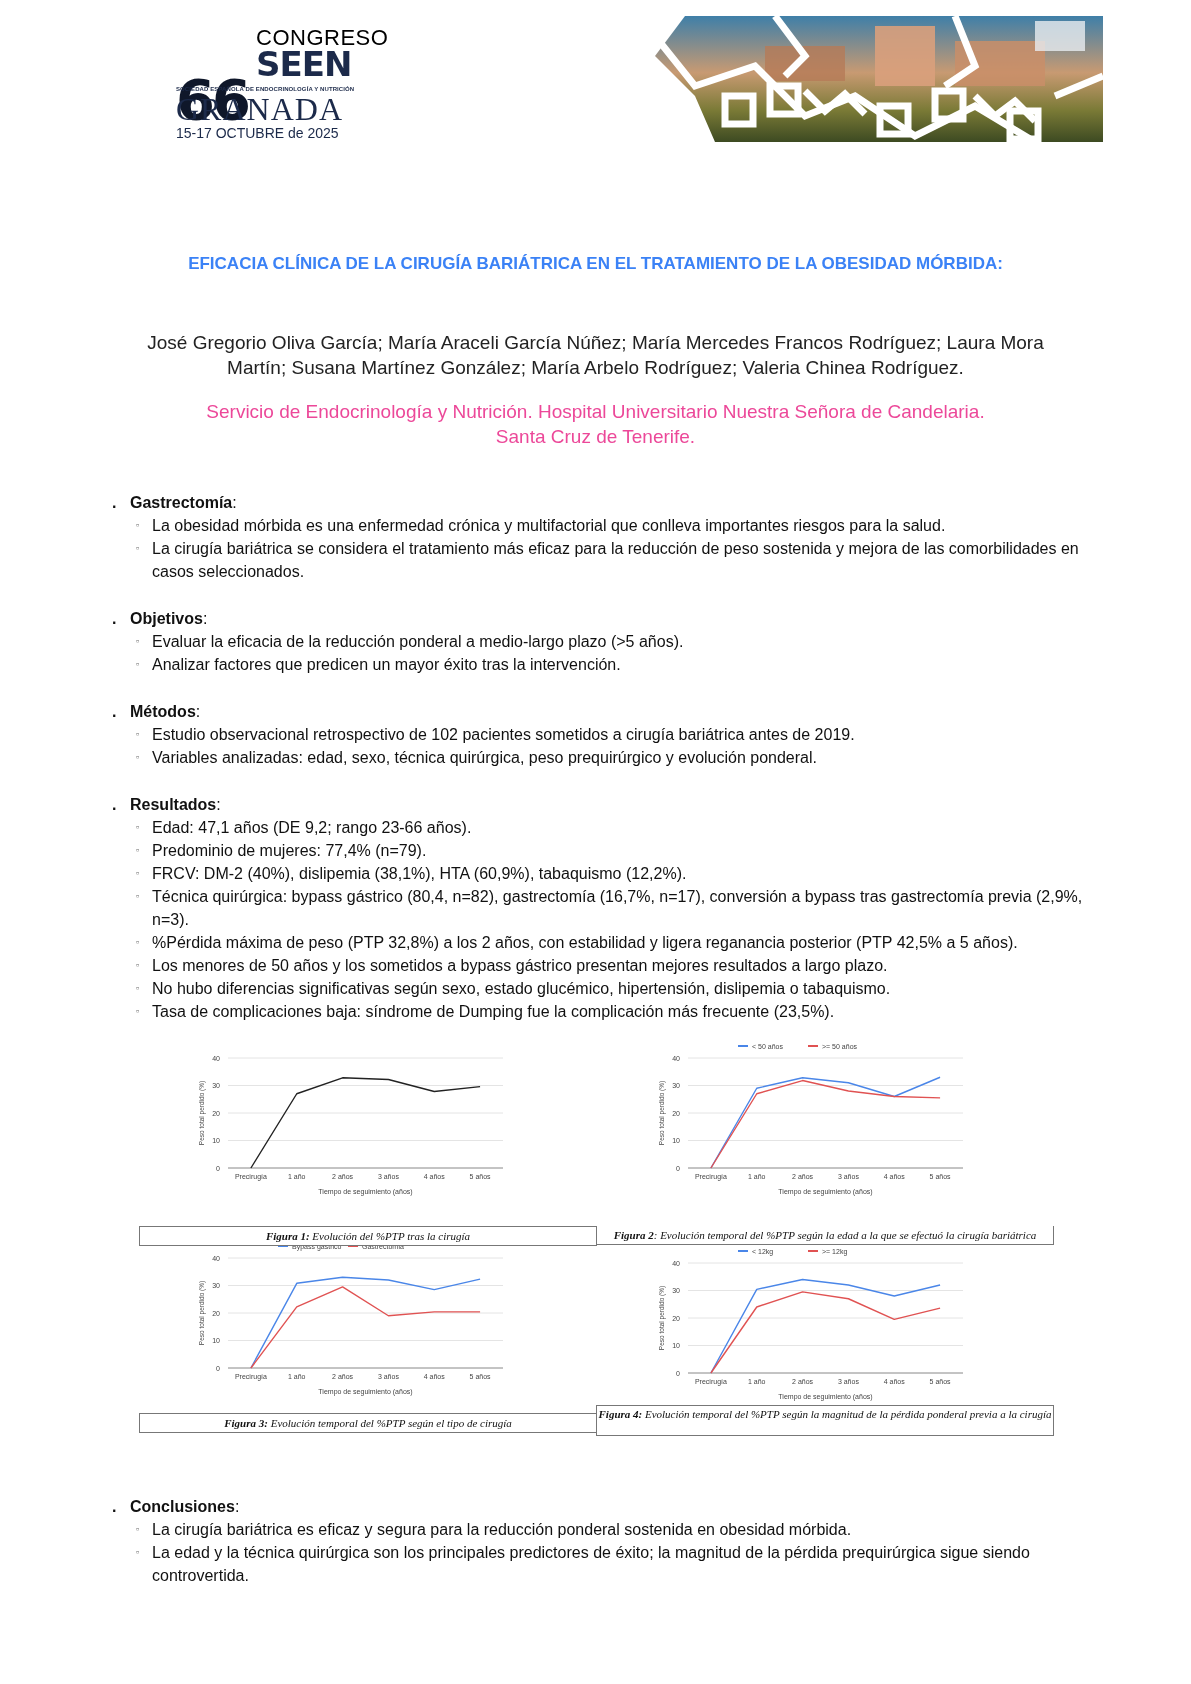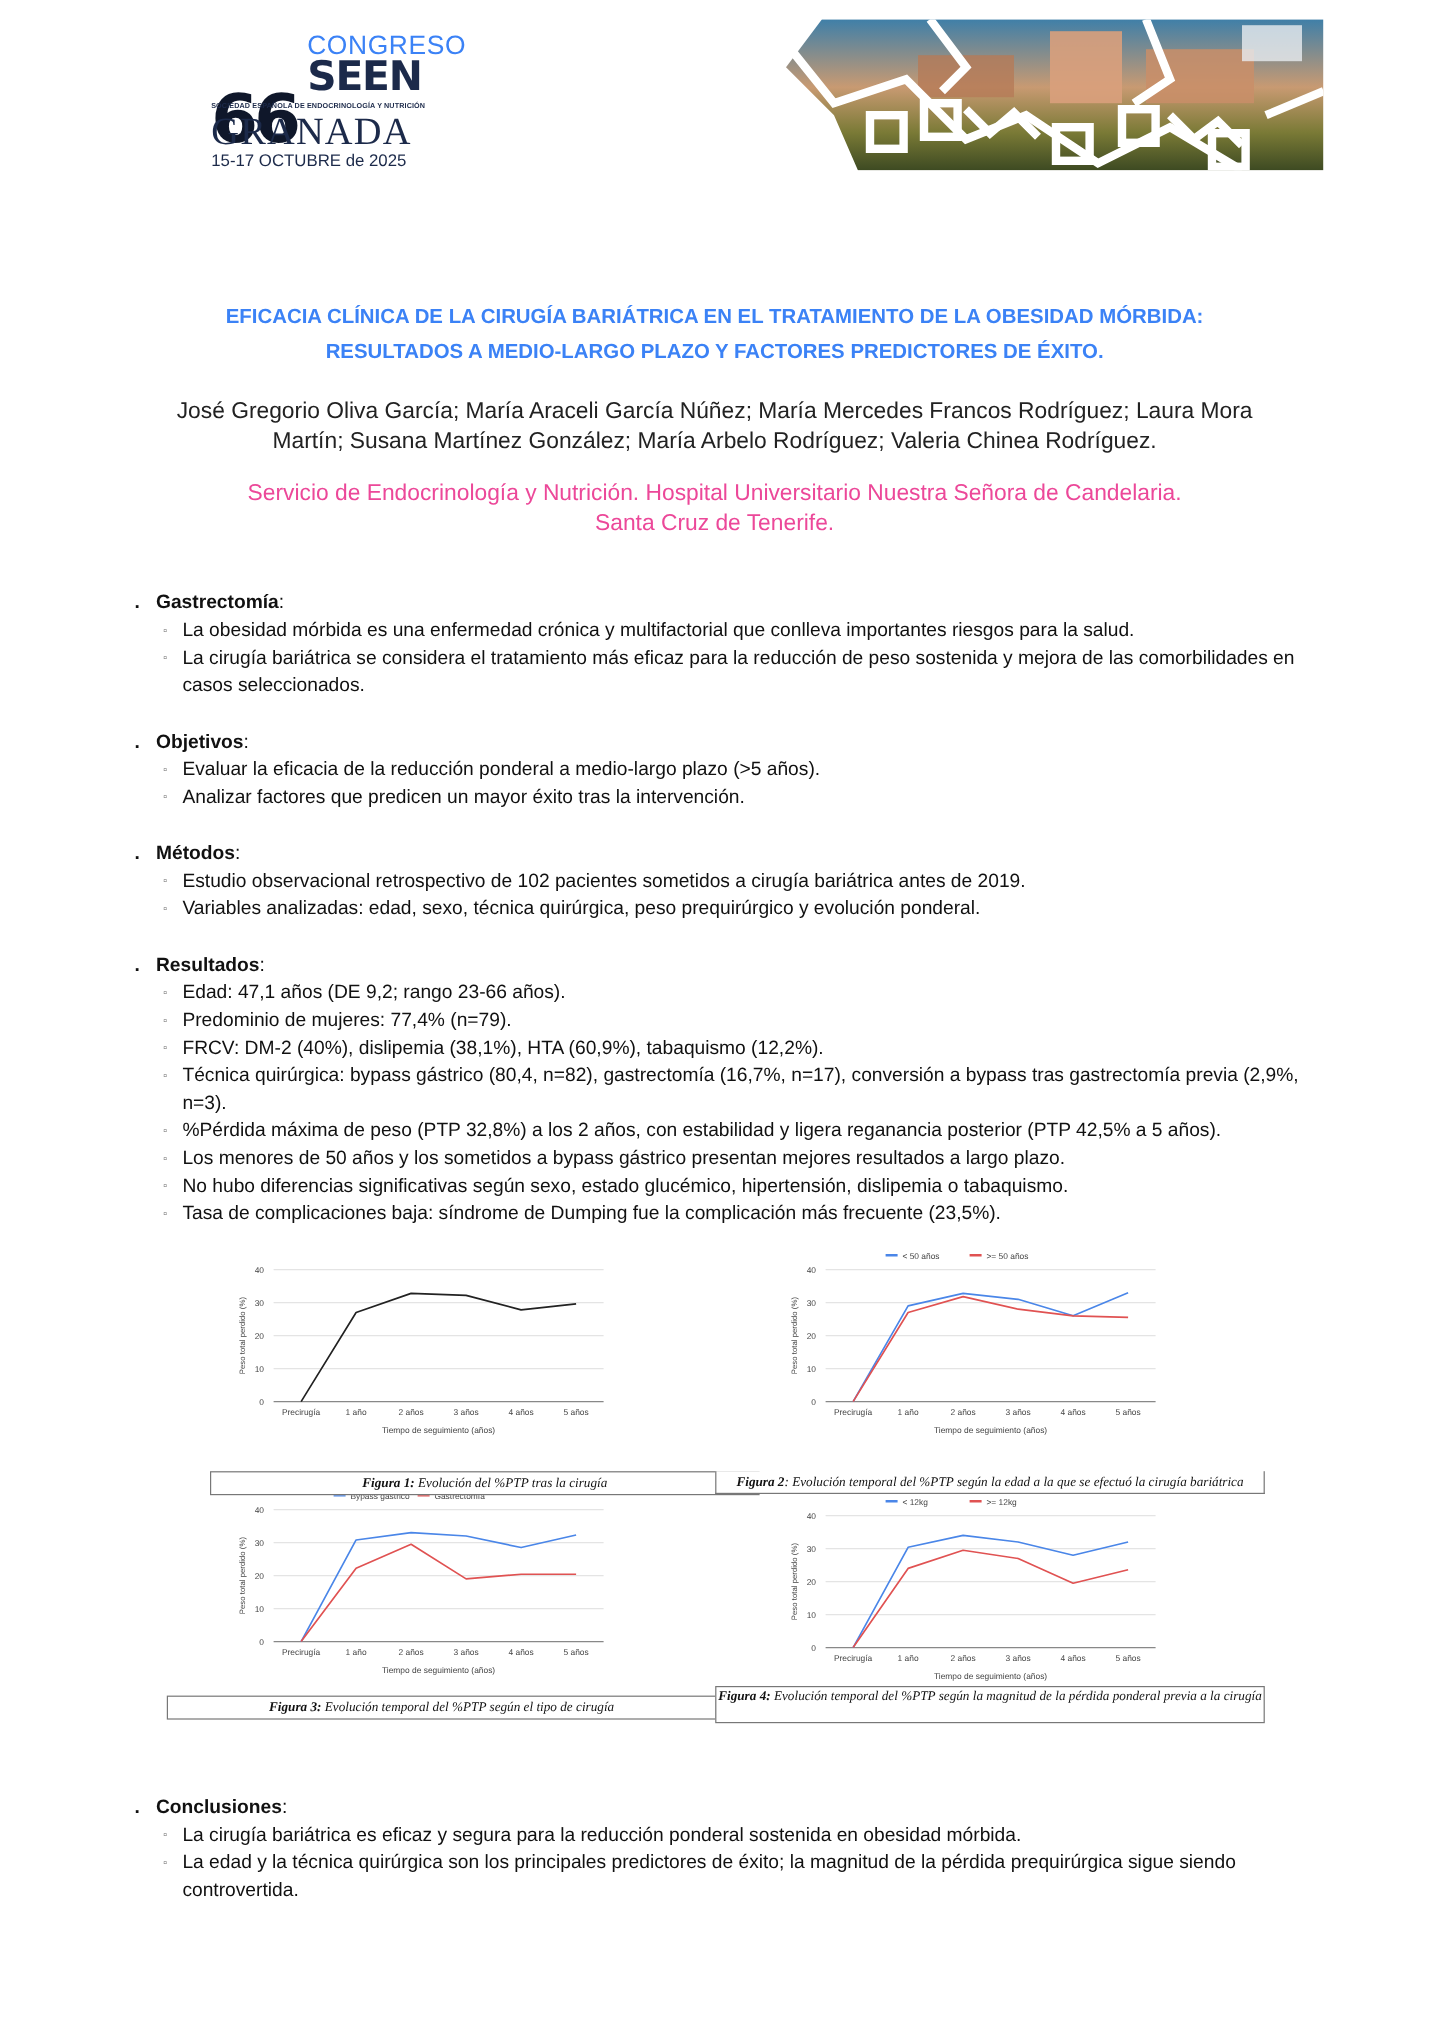--- a/index.html
+++ b/index.html
@@ -1,21 +1,21 @@
 <!DOCTYPE html>
 <html><head>
 <meta charset="utf-8">
 <style>
   html, body { margin: 0; padding: 0; background: #ffffff; }
   body { width: 1191px; height: 1684px; position: relative; overflow: hidden; font-family: "Liberation Sans", sans-serif; color: #111; }
 
   
   .logo { position: absolute; left: 176px; top: 24px; width: 190px; height: 110px; }
   .logo .num { position: absolute; left: 0; top: 0; font: 900 56px/56px "DejaVu Sans", sans-serif; color: #0f172a; letter-spacing: -3px; margin-top: 48px; }
-  .logo .congreso { position: absolute; left: 80px; top: 2px; font: 400 22px/24px "Liberation Sans", sans-serif; color: #3b82f6; letter-spacing: 0.5px; }
+  .logo .congreso { position: absolute; left: 80px; top: 2px; font: 400 22px/24px "Liberation Sans", sans-serif; color: #000000; letter-spacing: 0.5px; }
   .logo .seen { position: absolute; left: 80px; top: 22px; font: 900 34px/36px "DejaVu Sans", sans-serif; color: #1c2a4a; letter-spacing: -1px; }
   .logo .society { position: absolute; left: 0; top: 61px; font: 700 6px/8px "Liberation Sans", sans-serif; color: #1c2a4a; letter-spacing: 0.1px; white-space: nowrap; }
   .logo .city { position: absolute; left: 0; top: 68px; font: 400 32px/34px "Liberation Serif", serif; color: #1c2a4a; letter-spacing: 1px; }
   .logo .dates { position: absolute; left: 0; top: 101px; font: 400 14px/16px "Liberation Sans", sans-serif; color: #1c2a4a; white-space: nowrap; }
 
   .banner { position: absolute; left: 655px; top: 16px; width: 448px; height: 126px; overflow: hidden; }
 
   
   .title { position: absolute; left: 60px; width: 1071px; top: 249px; text-align: center; font: 700 17px/29px "Liberation Sans", sans-serif; color: #3b82f6; }
   .authors { position: absolute; left: 120px; width: 951px; top: 330px; text-align: center; font: 400 19px/25px "Liberation Sans", sans-serif; color: #222; }
@@ -75,21 +75,20 @@
       <rect x="355" y="95" width="28" height="28"></rect>
       <polyline points="150,75 170,95 190,78 210,98"></polyline>
       <polyline points="320,80 340,100 360,85 380,105"></polyline>
       <polyline points="400,80 448,60"></polyline>
     </g>
   </svg>
 </div>
 
 <div class="title">
   <div>EFICACIA CLÍNICA DE LA CIRUGÍA BARIÁTRICA EN EL TRATAMIENTO DE LA OBESIDAD MÓRBIDA:</div>
-  <div>RESULTADOS A MEDIO-LARGO PLAZO Y FACTORES PREDICTORES DE ÉXITO.</div>
 </div>
 
 <div class="authors">
   <div>José Gregorio Oliva García; María Araceli García Núñez; María Mercedes Francos Rodríguez; Laura Mora</div>
   <div>Martín; Susana Martínez González; María Arbelo Rodríguez; Valeria Chinea Rodríguez.</div>
 </div>
 
 <div class="affil">
   <div>Servicio de Endocrinología y Nutrición. Hospital Universitario Nuestra Señora de Candelaria.</div>
   <div>Santa Cruz de Tenerife.</div>
@@ -277,21 +276,21 @@
         <polyline points="72.91666666666667,130 118.75,64 164.58333333333334,48.875 210.41666666666669,55.75 256.25,76.375 302.08333333333337,65.1" fill="none" stroke="#e05252" stroke-width="1.4" stroke-linejoin="round"></polyline>
         <circle cx="72.91666666666667" cy="130" r="0.01" fill="#e05252"></circle>
         <circle cx="118.75" cy="64" r="0.01" fill="#e05252"></circle>
         <circle cx="164.58333333333334" cy="48.875" r="0.01" fill="#e05252"></circle>
         <circle cx="210.41666666666669" cy="55.75" r="0.01" fill="#e05252"></circle>
         <circle cx="256.25" cy="76.375" r="0.01" fill="#e05252"></circle>
         <circle cx="302.08333333333337" cy="65.1" r="0.01" fill="#e05252"></circle>
       </svg>
     </div>
 
-  <div class="caption" style="left:1px; top:188px; width:456px; height:18px;margin-left:36px;"><b>Figura 1:</b><span> Evolución del %PTP tras la cirugía</span></div>
+  <div class="caption" style="left:1px; top:188px; width:456px; height:18px;"><b>Figura 1:</b><span> Evolución del %PTP tras la cirugía</span></div>
   <div class="caption" style="left:458px; top:188px; width:456px; height:18px; border-top:none;"><b>Figura 2</b><span>: Evolución temporal del %PTP según la edad a la que se efectuó la cirugía bariátrica</span></div>
   <div class="caption" style="left:1px; top:375px; width:456px; height:18px;"><b>Figura 3:</b><span> Evolución temporal del %PTP según el tipo de cirugía</span></div>
   <div class="caption" style="left:458px; top:367px; width:456px; height:28px; line-height:14px; padding-top:1px;"><b>Figura 4:</b><span> Evolución temporal del %PTP según la magnitud de la pérdida ponderal previa a la cirugía</span></div>
 </div>
 
 <div class="section" style="top:1496px;">
   <div class="sec-head"><span>Conclusiones</span><span class="colon">:</span></div>
   <ul class="items">
     <li><span class="bullet">▫</span><span>La cirugía bariátrica es eficaz y segura para la reducción ponderal sostenida en obesidad mórbida.</span></li>
     <li><span class="bullet">▫</span><span>La edad y la técnica quirúrgica son los principales predictores de éxito; la magnitud de la pérdida prequirúrgica sigue siendo controvertida.</span></li>

